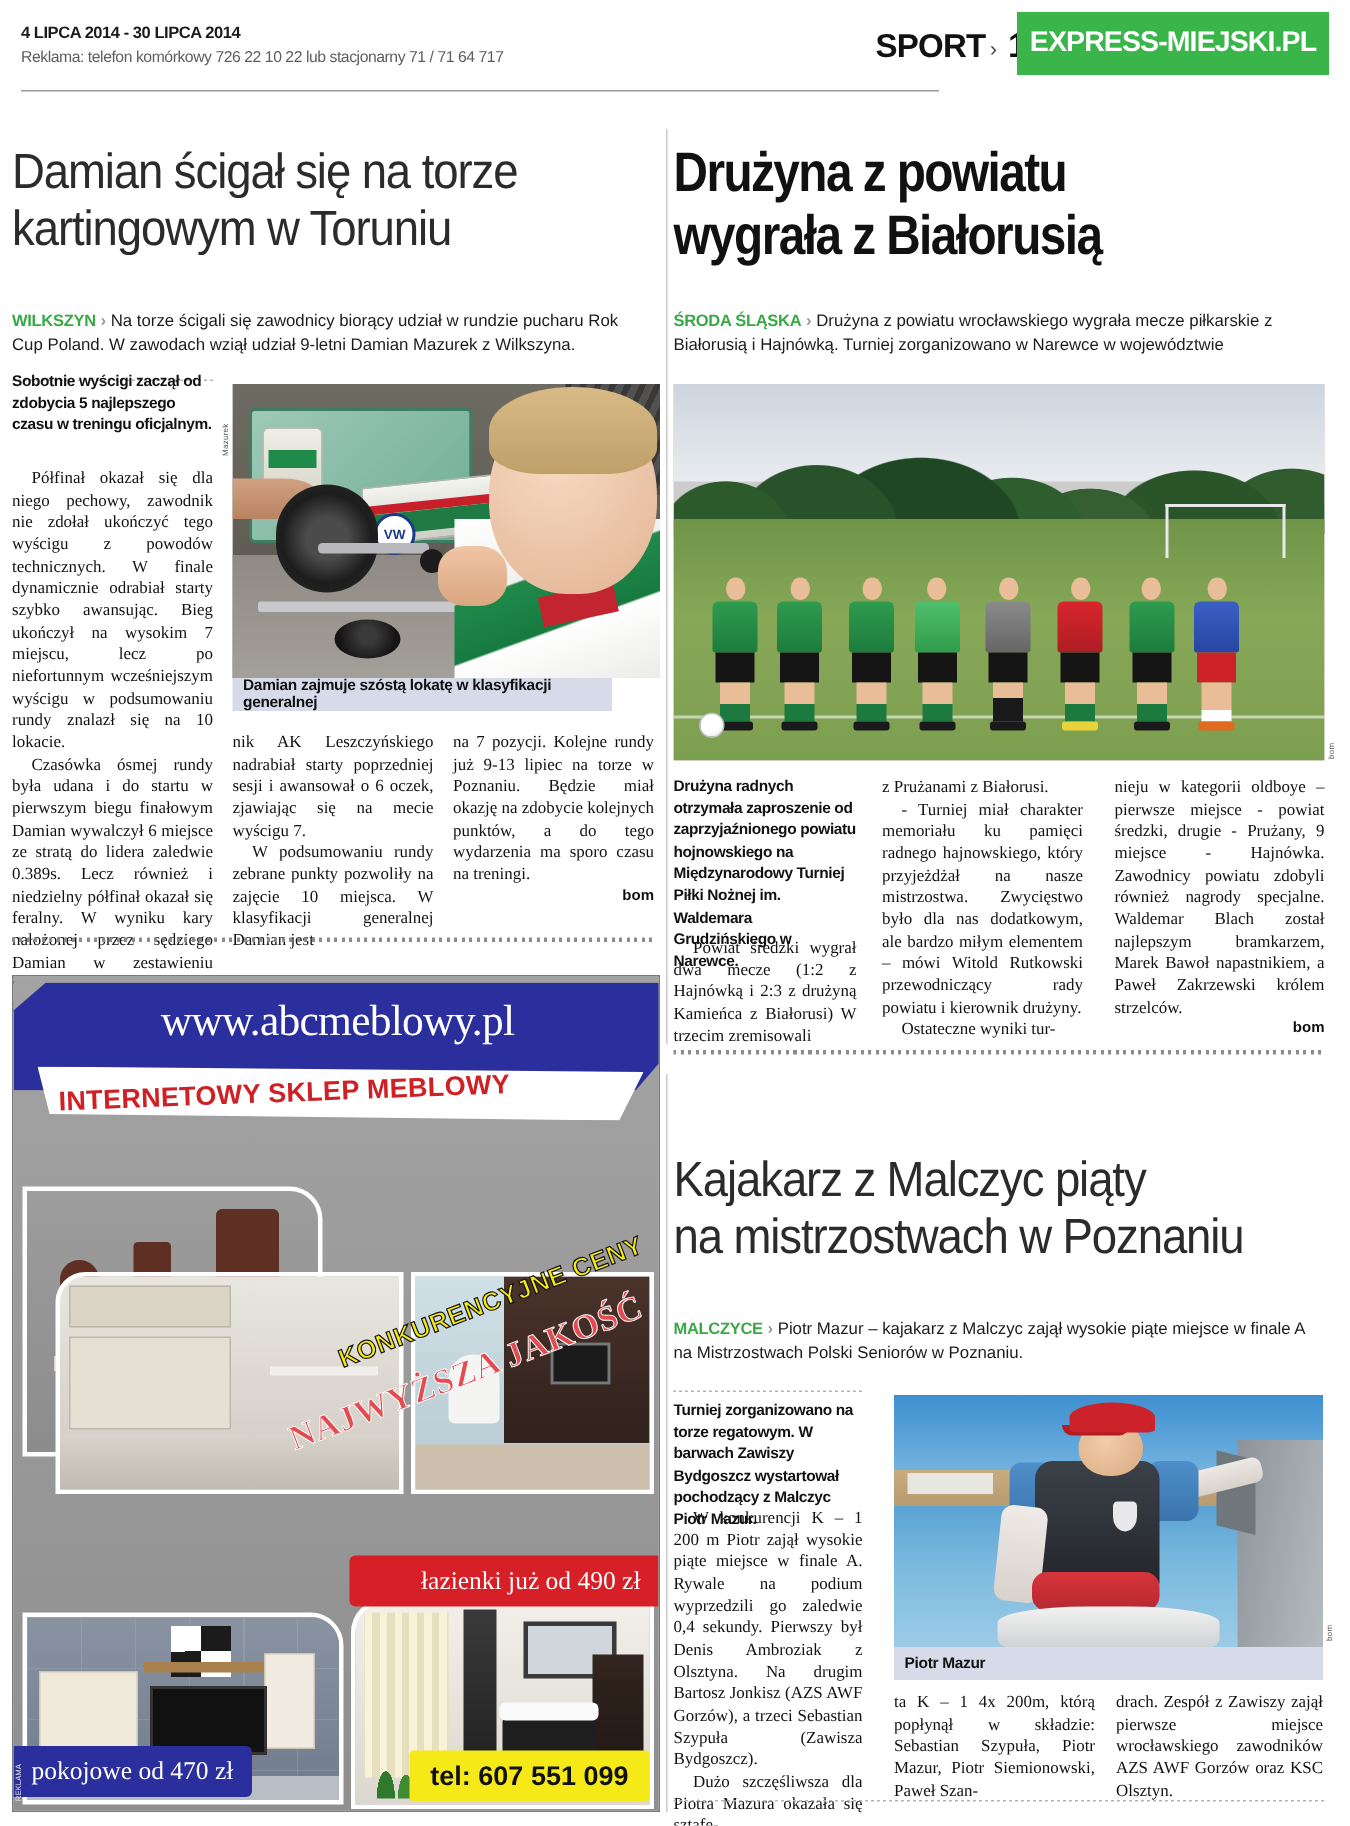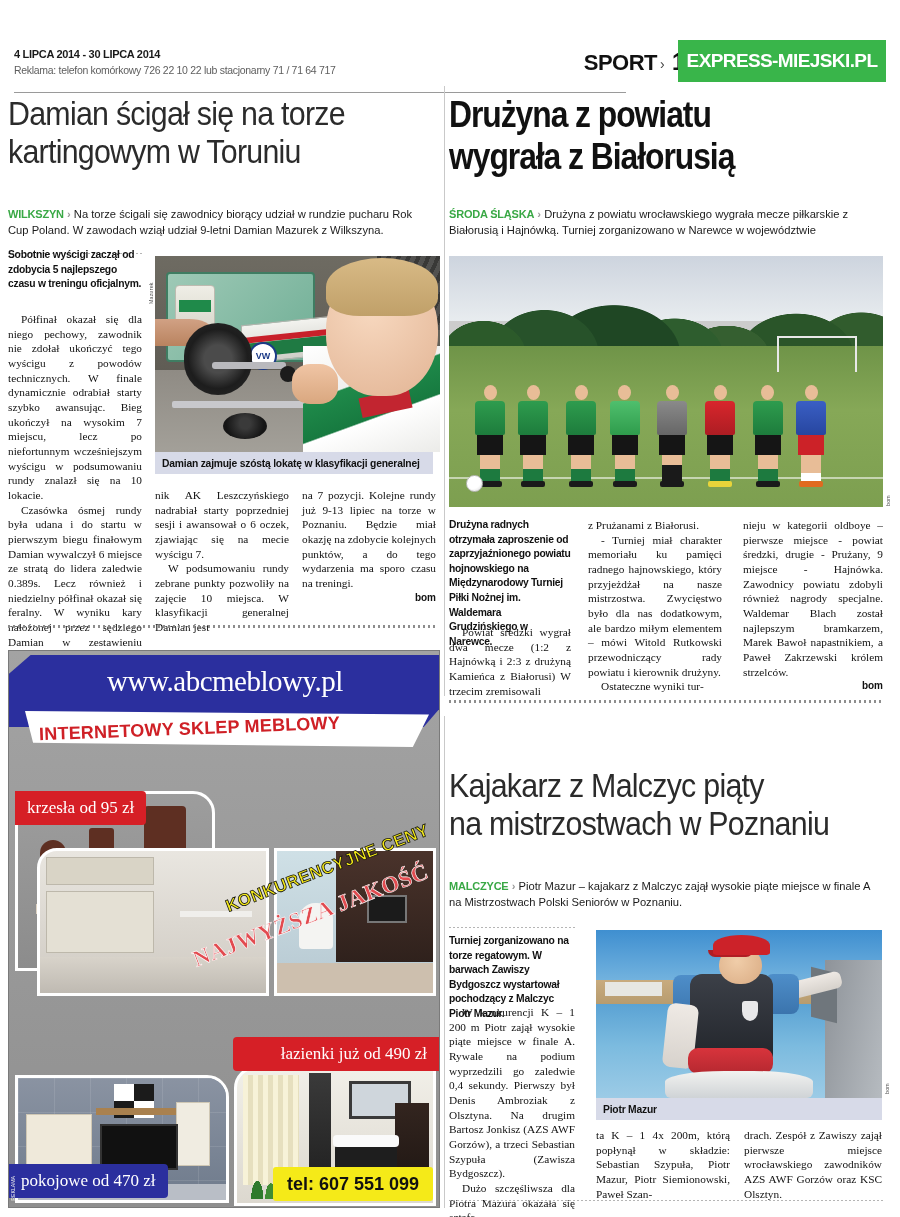--- a/index.html
+++ b/index.html
@@ -6,21 +6,21 @@
   * { box-sizing: border-box; margin: 0; padding: 0; }
   html, body {
     width: 900px; height: 1217px;
     background: #ffffff;
     font-family: "Liberation Sans", sans-serif;
     overflow: hidden;
   }
   .page { position: relative; width: 900px; height: 1217px; background:#fff; }
 
   
-  .masthead { position:absolute; left:0; top:0; width:712px; height:62px;margin-top:32px; }
+  .masthead { position:absolute; left:0; top:0; width:712px; height:62px; }
   .mast-date {
     position:absolute; left:14px; top:16px;
     font-size:11px; font-weight:bold; letter-spacing:-0.3px;
     color:#1a1a1a; font-family:"Liberation Sans", sans-serif;
   }
   .mast-rek {
     position:absolute; left:14px; top:32px;
     font-size:10.5px; color:#5e5e5e; letter-spacing:-0.3px;
   }
   .mast-sport {
@@ -324,21 +324,21 @@
       <div class="kart-knob"></div>
     <div class="kart-bar"></div>
       <div class="kart-tyre2"></div>
     <div class="boy-suit"></div>
       <div class="boy-suit-red"></div>
     <div class="boy-hand"></div>
     <div class="boy-head"></div>
       <div class="boy-hair"></div>
   </div>
   <div class="credit" style="left:148px; top:258px; height:46px;">Mazurek</div>
-  <div class="caption" style="left:155px; top:452px; width:278px; height:22px;">Damian zajmuje szóstą lokatę w klasyfikacji generalnej</div>
+  <div class="caption" style="left:155px; top:452px; width:253px; height:22px;">Damian zajmuje szóstą lokatę w klasyfikacji generalnej</div>
 
   <div class="standfirst" style="position:absolute; left:8px; top:248px; width:134px;">Sobotnie wyścigi zaczął od zdobycia 5 najlepszego czasu w treningu oficjalnym.</div>
 
   <div class="bodytext" style="position:absolute; left:8px; top:312px; width:134px;">
     <p>Półfinał okazał się dla niego pechowy, zawodnik nie zdołał ukończyć tego wyścigu z powodów technicznych. W finale dynamicznie odrabiał starty szybko awansując. Bieg ukończył na wysokim 7 miejscu, lecz po niefortunnym wcześniejszym wyścigu w podsumowaniu rundy znalazł się na 10 lokacie.</p>
     <p>Czasówka ósmej rundy była udana i do startu w pierwszym biegu finałowym Damian wywalczył 6 miejsce ze stratą do lidera zaledwie 0.389s. Lecz również i niedzielny półfinał okazał się feralny. W wyniku kary nałożonej przez sędziego Damian w zestawieniu wyścigu zajął 13 miejsce. W finale zawod-</p>
   </div>
 
   <div class="bodytext" style="position:absolute; left:155px; top:488px; width:134px;">
     <p class="noind">nik AK Leszczyńskiego nadrabiał starty poprzedniej sesji i awansował o 6 oczek, zjawiając się na mecie wyścigu 7.</p>
@@ -554,20 +554,19 @@
         <div class="bt-mirror"></div>
       <div class="bt-tall"></div>
         <div class="bt-van"></div>
         <div class="bt-sink"></div>
         <div class="bt-plant"></div>
     </div>
 
     <div class="ad-diag1">KONKURENCYJNE CENY</div>
     <div class="ad-diag2">NAJWYŻSZA JAKOŚĆ</div>
 
-    <div class="ad-price ad-p-chairs">krzesła od 95 zł</div>
     <div class="ad-price ad-p-bath">łazienki już od 490 zł</div>
     <div class="ad-price ad-p-room">pokojowe od 470 zł</div>
     <div class="ad-tel">tel: 607 551 099</div>
     <div class="ad-credit">REKLAMA</div>
   </div>
 
 </div>
 
 </body></html>

